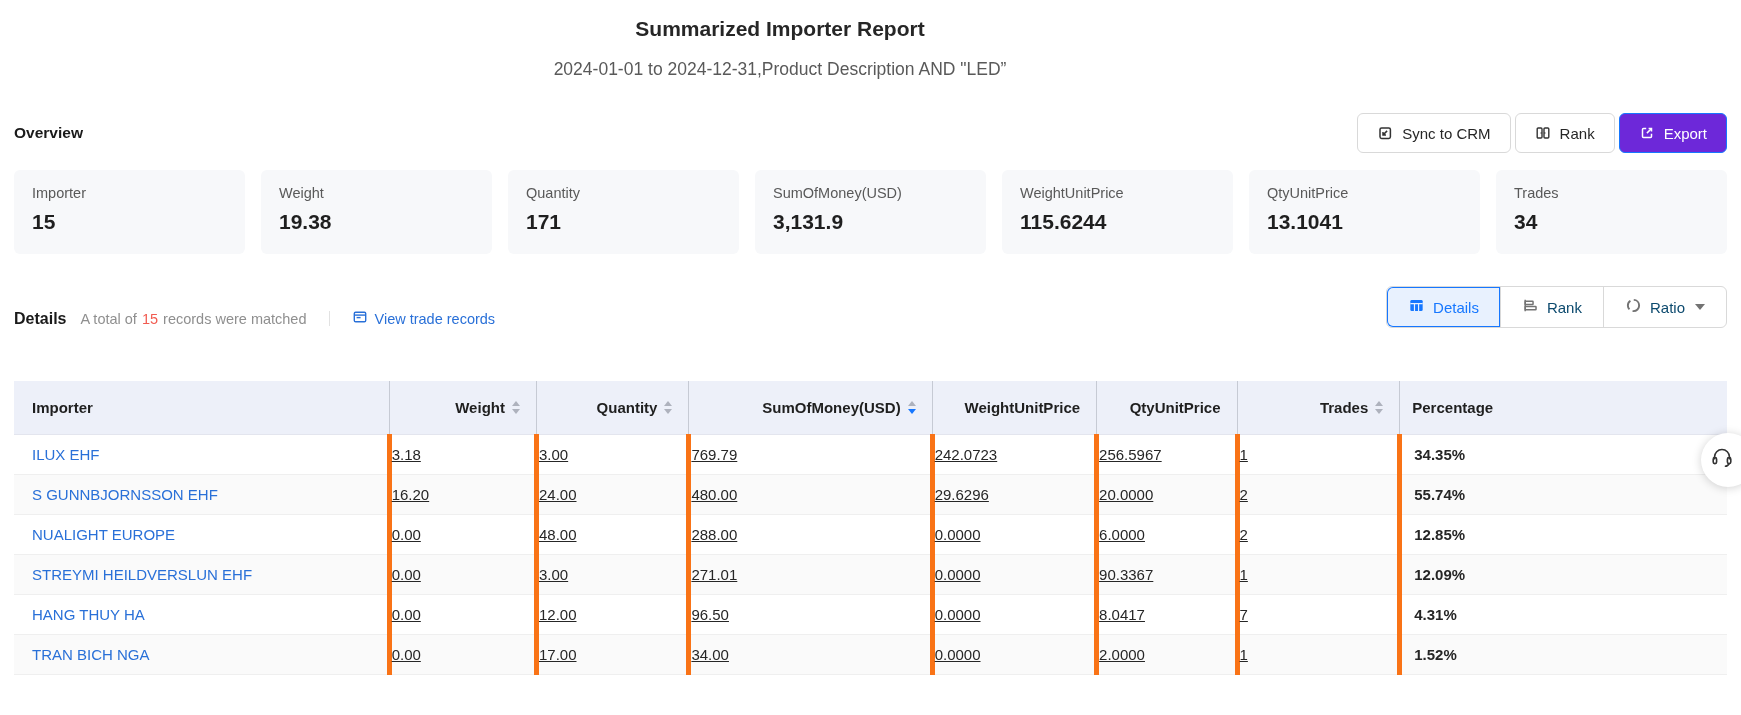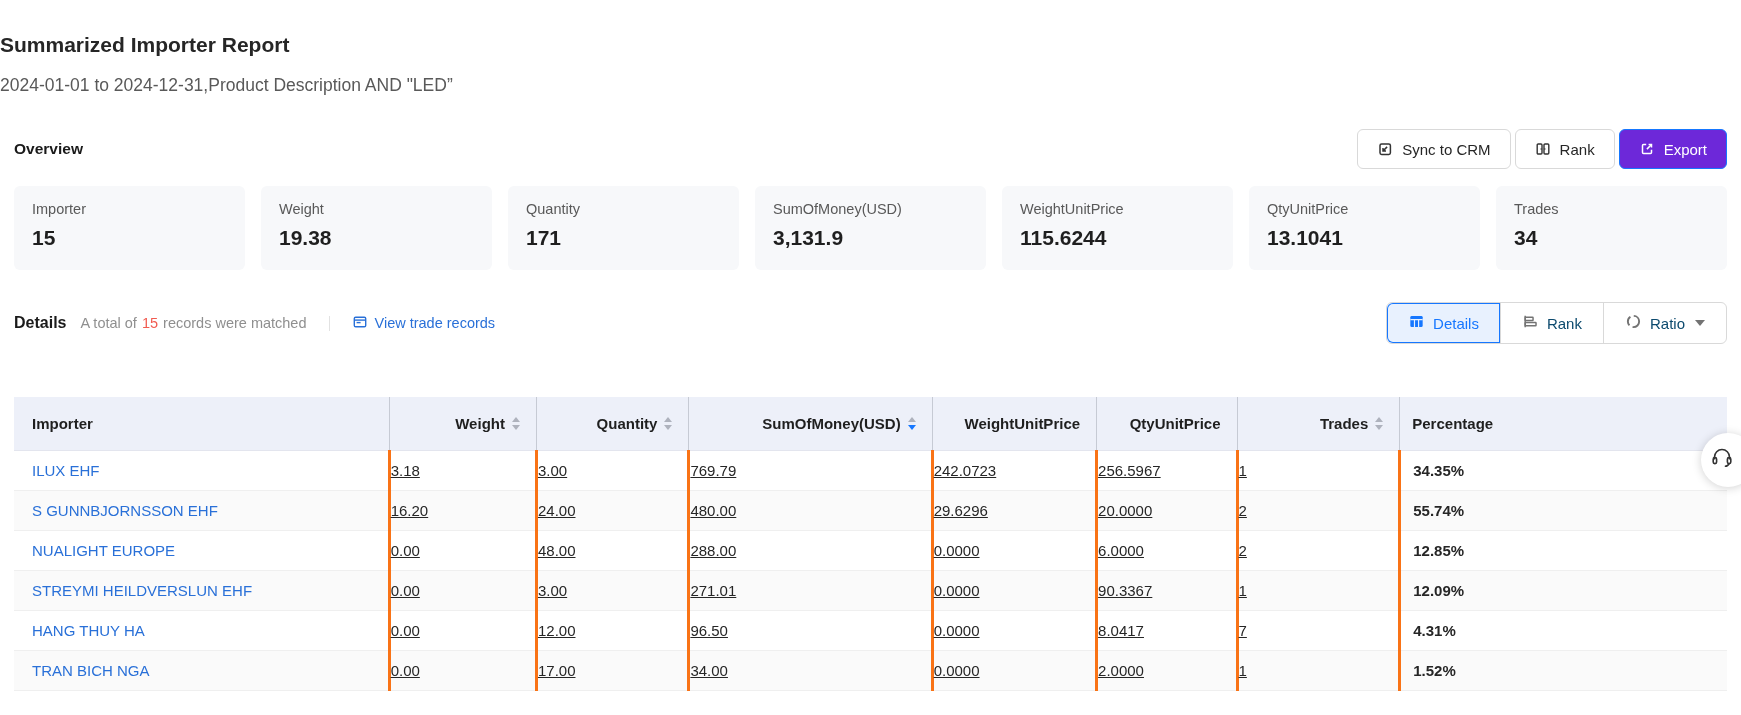--- a/index.html
+++ b/index.html
@@ -1,41 +1,41 @@
 <!DOCTYPE html>
 <html><head>
 <meta charset="utf-8">
 <style>
   * { margin:0; padding:0; box-sizing:border-box; }
   html,body { width:1741px; height:715px; overflow:hidden; background:#fff;
               font-family:"Liberation Sans", sans-serif; color:#262626; position:relative; }
 
   
-  .title-block { width:1560px; text-align:left; padding-top:30px; }
+  .title-block { width:1560px; text-align:center; padding-top:14px; }
   .page-title { font-size:21px; font-weight:700; color:#262626; line-height:30px; }
   .page-subtitle { margin-top:13px; font-size:17.5px; color:#595959; line-height:25px; }
 
   
   .toolbar-row { margin-top:31px; padding:0 14px; display:flex; justify-content:space-between; align-items:center; }
   .overview-label { font-size:15.5px; font-weight:700; color:#1a1a1a; }
   .toolbar-actions { display:flex; gap:4px; }
   .btn { height:40px; padding:0 19px; border:1px solid #d9d9d9; border-radius:6px; background:#fff;
          font-size:15px; color:#262626; display:inline-flex; align-items:center; gap:9px; cursor:pointer;
          font-family:inherit; }
   .btn svg { display:block; }
   .btn-primary { background:#6d28d9; border-color:#1677ff; color:#fff; }
 
   
   .stats-row { margin-top:17px; padding:0 14px; display:flex; gap:16px; }
   .stat-card { flex:1; background:#f7f8fa; border-radius:6px; padding:15px 18px; height:84px; }
   .stat-label { font-size:14.5px; color:#595959; }
   .stat-value { margin-top:9px; font-size:21px; font-weight:700; color:#1f1f1f; }
 
   
-  .details-row { margin-top:32px; padding:0 14px; display:flex; justify-content:space-between; align-items:center; height:42px; }
+  .details-row { margin-top:32px; padding:0 14px; display:flex; justify-content:space-between; align-items:flex-end; height:42px; }
   .details-left { display:flex; align-items:center; }
   .details-title { font-size:16px; font-weight:700; color:#1a1a1a; margin-right:14px; }
   .details-meta { font-size:14.5px; color:#8f8f8f; }
   .match-count { color:#f15b50; margin:0 5px; }
   .v-divider { width:1px; height:15px; background:#e2e2e2; margin:0 22px; }
   .records-link { display:inline-flex; align-items:center; gap:7px; font-size:14.5px; color:#2970d8; cursor:pointer; }
 
   
   .seg { display:flex; border:1px solid #d9d9d9; border-radius:6px; background:#fff; }
   .seg-item { display:flex; align-items:center; gap:8px; padding:0 21px; height:40px; font-size:15px;
@@ -48,21 +48,21 @@
   
   .report-table { margin:53px 14px 0; width:1713px; border-collapse:collapse; table-layout:fixed; }
   .report-table th { background:#edf0f9; height:53px; font-size:15px; font-weight:700; color:#1f1f1f;
                      border-right:1px solid #c6cad4; border-bottom:1px solid #e3e5ee; padding:0; }
   .report-table th:last-child { border-right:none; }
   .th-inner { display:flex; align-items:center; }
   .th-right .th-inner { justify-content:flex-end; padding-right:16px; }
   .th-left .th-inner { justify-content:flex-start; padding-left:18px; }
   .th-pct .th-inner { padding-left:12px; }
   .report-table td { height:40px; font-size:15px; color:#262626;
-                     border-bottom:1px solid #efefef; border-right:3px solid #f97316; background:#fff; }
+                     border-bottom:1px solid #efefef; border-right:5px solid #f97316; background:#fff; }
   .report-table td:last-child { border-right:none; }
   .report-table tbody tr:nth-child(even) td { background:#fafafa; }
   .c-num { padding-right:16px;text-decoration:underline; }
   .c-imp { padding-left:18px; }
   .c-pct { text-align:left; padding-left:12px;font-weight:bold; }
   .imp-link { color:#2970d8; cursor:pointer; }
 
   
   .sorter { display:inline-flex; flex-direction:column; gap:3px; margin-left:7px; }
   .cu { width:0; height:0; border-left:4.5px solid transparent; border-right:4.5px solid transparent;

